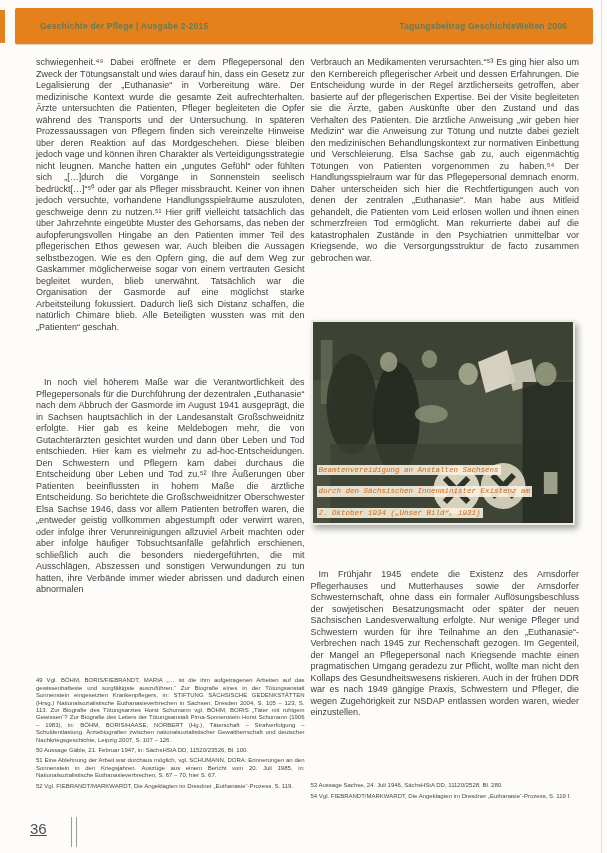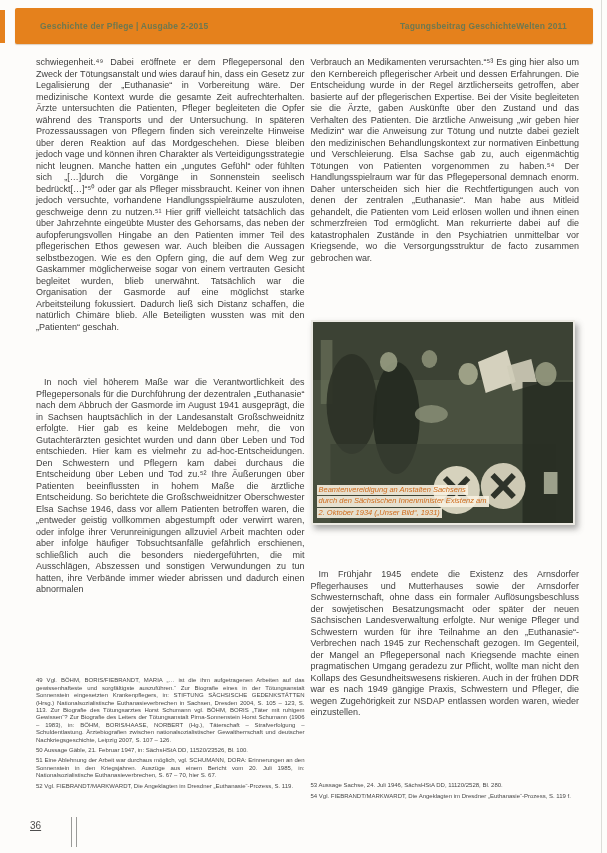--- a/index.html
+++ b/index.html
@@ -28,45 +28,45 @@
   .figure {
     position:relative; margin:12px 2px 0 0; width:260px;
     border:2px solid #eceae3; box-shadow:3px 4px 6px rgba(70,70,70,.45);
     background:#49503f;
   }
   .figure svg { display:block; width:100%; height:201px; }
   .caption { position:absolute; left:4px; bottom:5px; }
   .caption span {
     display:table; background:rgba(248,241,224,.9); color:#cf6a1a;
     font-style:italic; font-size:7.5px; line-height:10.5px;
-    padding:0 2px; margin-top:1px; white-space:nowrap;
+    padding:0 2px; margin-top:11px; white-space:nowrap;font-family:Liberation Mono, monospace;
   }
   
   .fns { margin-top:auto; font-size:6px; line-height:7.4px; color:#474747; text-align:justify; }
   .fns p { margin:0 0 3px 0; }
   .fns-left  { margin-bottom:22px; }
   .fns-right { margin-bottom:12px; }
   
   .footer { position:absolute; left:0; top:815px; width:100%; height:38px; }
-  .pagenum { position:absolute; left:30px; top:5px; font-size:10px; color:#4e4e4e;text-decoration:underline; }
+  .pagenum { position:absolute; left:30px; top:5px; font-size:15px; color:#4e4e4e;text-decoration:underline; }
   .dbar { position:absolute; left:71px; top:2px; height:30px; width:4px;
           border-left:1px solid #9a9a98; border-right:1px solid #9a9a98; }
   .jinfo { position:absolute; left:95px; top:5px; font-size:9px; letter-spacing:1px; color:#4e4e4e; }
 </style>
 </head>
 <body>
 
 <div class="page">
 
   <div class="edge-orange"></div>
   <div class="edge-right"></div>
 
   <div class="header-bar">
     <span class="ht">Geschichte der Pflege | Ausgabe 2-2015</span>
-    <span class="ht">Tagungsbeitrag GeschichteWelten 2011</span>
+    <span class="ht">Tagungsbeitrag GeschichteWelten 2006</span>
   </div>
 
   <div class="content">
 
     <div class="col">
       <div class="body-text">schwiegenheit.⁴⁹ Dabei eröffnete er dem Pflegepersonal den Zweck der Tötungsanstalt und wies darauf hin, dass ein Gesetz zur Legalisierung der „Euthanasie“ in Vorbereitung wäre. Der medizinische Kontext wurde die gesamte Zeit aufrechterhalten. Ärzte untersuchten die Patienten, Pfleger begleiteten die Opfer während des Transports und der Untersuchung. In späteren Prozessaussagen von Pflegern finden sich vereinzelte Hinweise über deren Reaktion auf das Mordgeschehen. Diese bleiben jedoch vage und können ihren Charakter als Verteidigungsstrategie nicht leugnen. Manche hatten ein „ungutes Gefühl“ oder fühlten sich „[…]durch die Vorgänge in Sonnenstein seelisch bedrückt[…]“⁵⁰ oder gar als Pfleger missbraucht. Keiner von ihnen jedoch versuchte, vorhandene Handlungsspielräume auszuloten, geschweige denn zu nutzen.⁵¹ Hier griff vielleicht tatsächlich das über Jahrzehnte eingeübte Muster des Gehorsams, das neben der aufopferungsvollen Hingabe an den Patienten immer Teil des pflegerischen Ethos gewesen war. Auch bleiben die Aussagen selbstbezogen. Wie es den Opfern ging, die auf dem Weg zur Gaskammer möglicherweise sogar von einem vertrauten Gesicht begleitet wurden, blieb unerwähnt. Tatsächlich war die Organisation der Gasmorde auf eine möglichst starke Arbeitsteilung fokussiert. Dadurch ließ sich Distanz schaffen, die natürlich Chimäre blieb. Alle Beteiligten wussten was mit den „Patienten“ geschah.</div>
       <div class="body-text indent">In noch viel höherem Maße war die Verantwortlichkeit des Pflegepersonals für die Durchführung der dezentralen „Euthanasie“ nach dem Abbruch der Gasmorde im August 1941 ausgeprägt, die in Sachsen hauptsächlich in der Landesanstalt Großschweidnitz erfolgte. Hier gab es keine Meldebogen mehr, die von Gutachterärzten gesichtet wurden und dann über Leben und Tod entschieden. Hier kam es vielmehr zu ad-hoc-Entscheidungen. Den Schwestern und Pflegern kam dabei durchaus die Entscheidung über Leben und Tod zu.⁵² Ihre Äußerungen über Patienten beeinflussten in hohem Maße die ärztliche Entscheidung. So berichtete die Großschweidnitzer Oberschwester Elsa Sachse 1946, dass vor allem Patienten betroffen waren, die „entweder geistig vollkommen abgestumpft oder verwirrt waren, oder infolge ihrer Verunreinigungen allzuviel Arbeit machten oder aber infolge häufiger Tobsuchtsanfälle gefährlich erschienen, schließlich auch die besonders niedergeführten, die mit Ausschlägen, Abszessen und sonstigen Verwundungen zu tun hatten, ihre Verbände immer wieder abrissen und dadurch einen abnormalen</div>
       <div class="fns fns-left">
         <p>49 Vgl. BÖHM, BORIS/FIEBRANDT, MARIA „… ist die ihm aufgetragenen Arbeiten auf das gewissenhafteste und sorgfältigste auszuführen.“ Zur Biografie eines in der Tötungsanstalt Sonnenstein eingesetzten Krankenpflegers, in: STIFTUNG SÄCHSISCHE GEDENKSTÄTTEN (Hrsg.) Nationalsozialistische Euthanasieverbrechen in Sachsen, Dresden 2004, S. 105 – 123, S. 113. Zur Biografie des Tötungsarztes Horst Schumann vgl. BÖHM, BORIS „Täter mit ruhigem Gewissen“? Zur Biografie des Leiters der Tötungsanstalt Pirna-Sonnenstein Horst Schumann (1906 – 1983), in: BÖHM, BORIS/HAASE, NORBERT (Hg.), Täterschaft – Strafverfolgung – Schuldentlastung. Ärztebiografien zwischen nationalsozialistischer Gewaltherrschaft und deutscher Nachkriegsgeschichte, Leipzig 2007, S. 107 – 126.</p>
         <p>50 Aussage Gäble, 21. Februar 1947, in: SächsHStA DD, 11520/23526, Bl. 100.</p>

